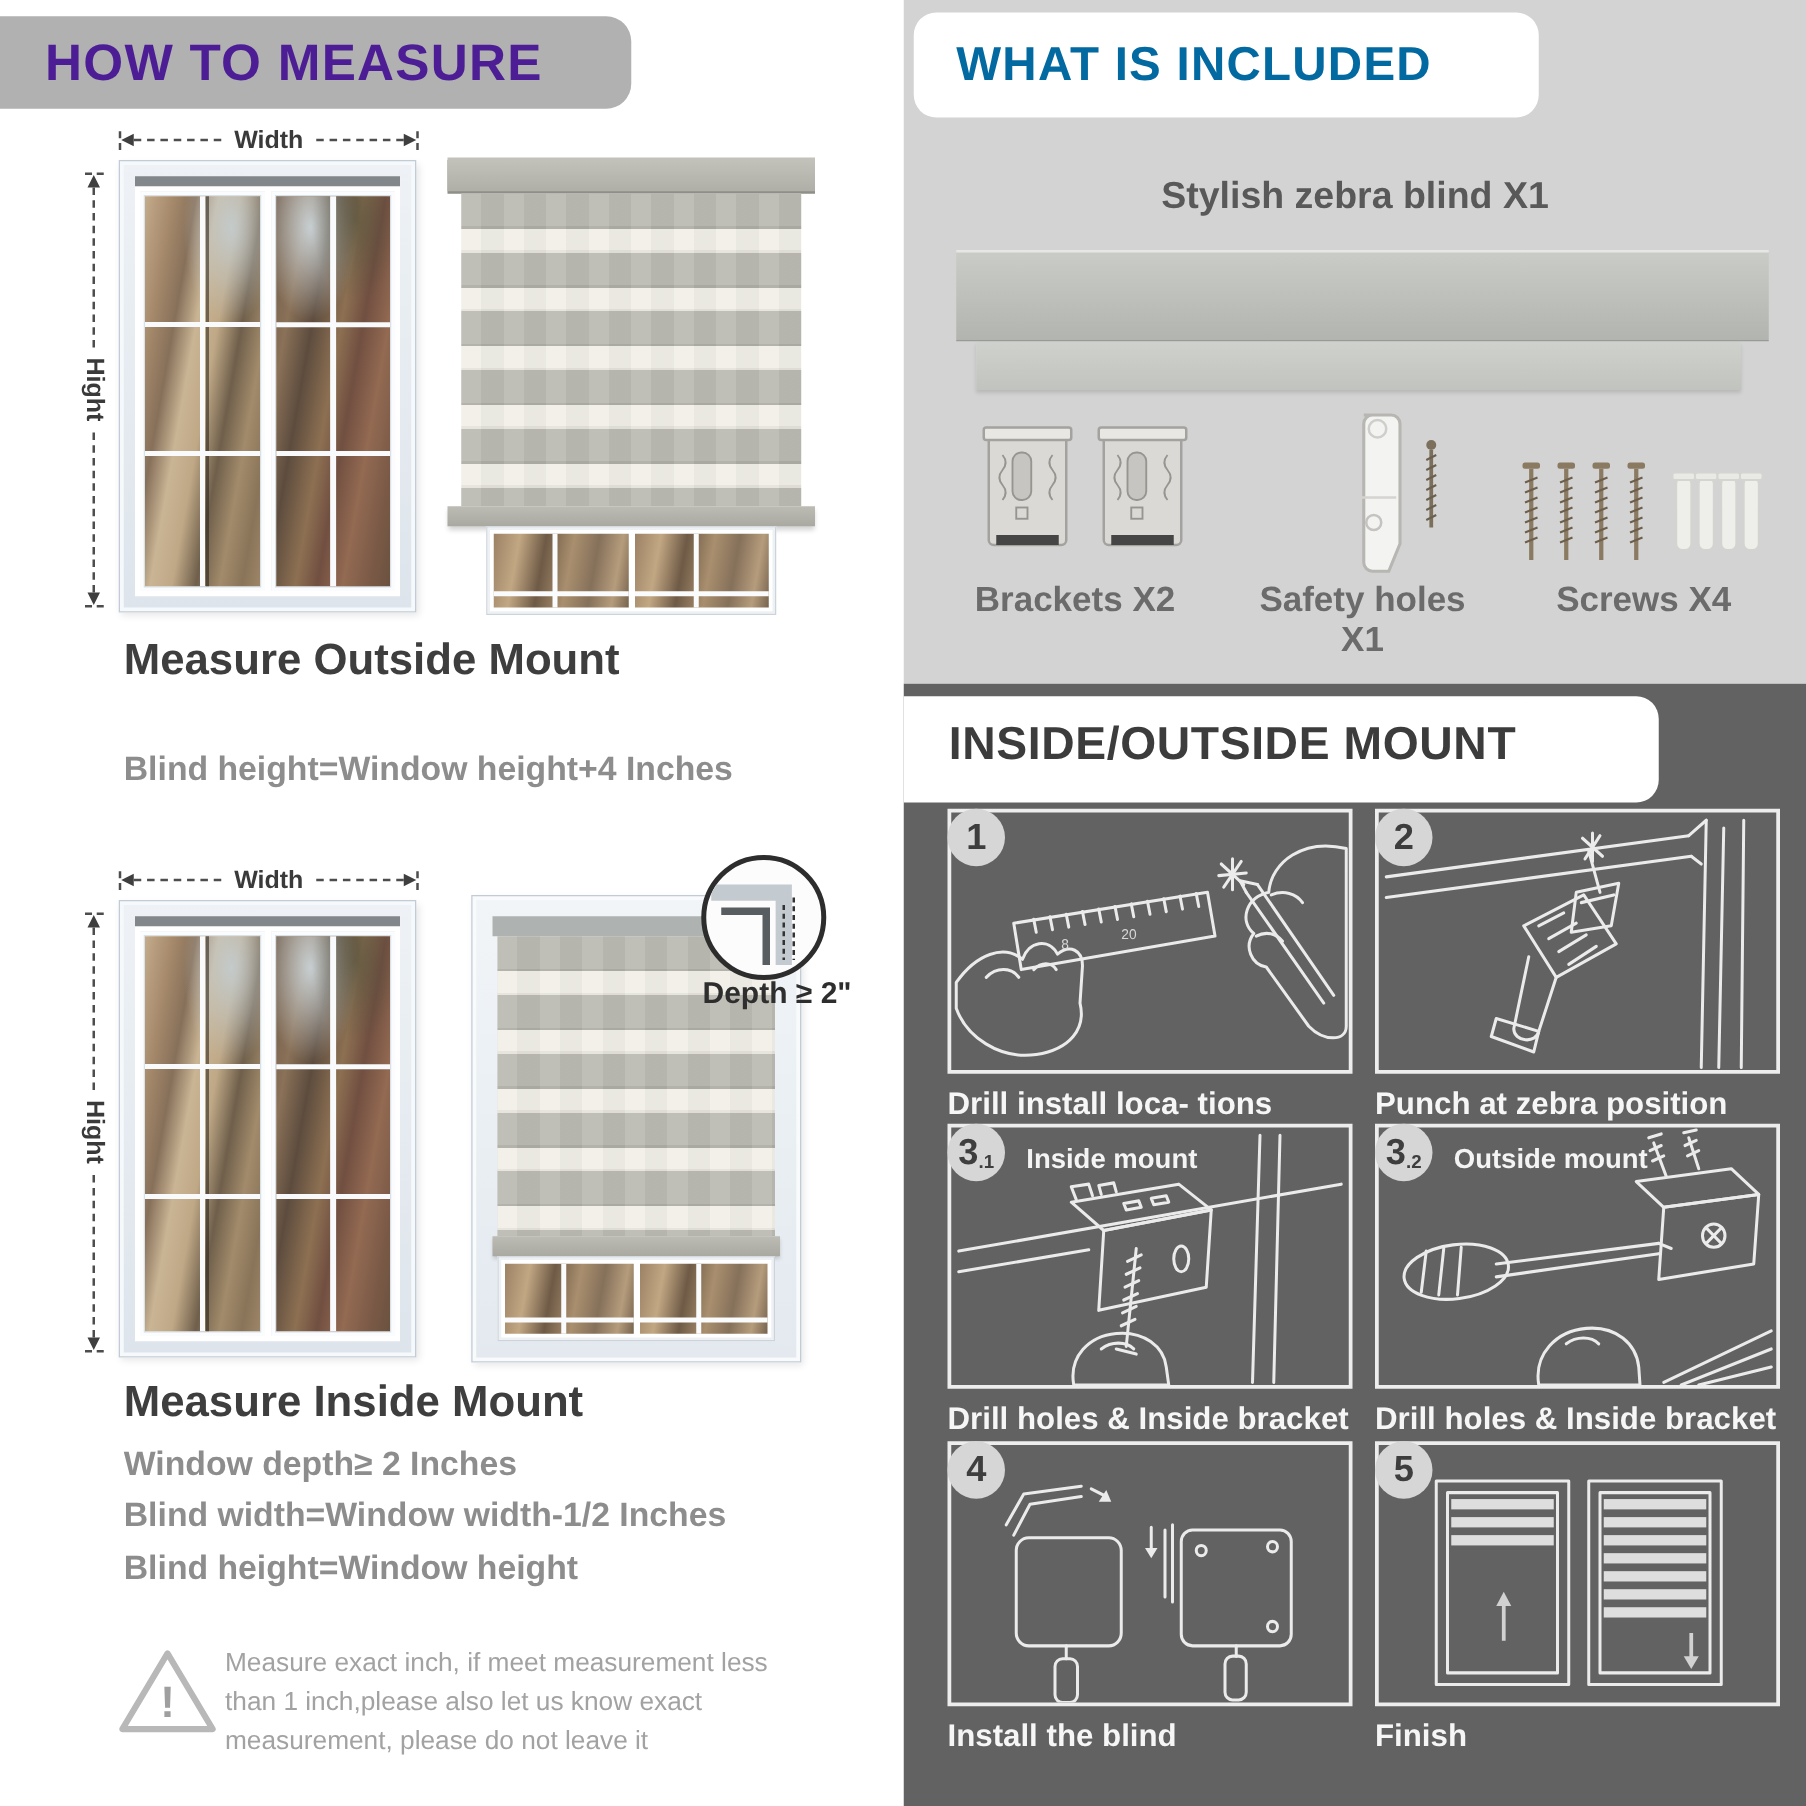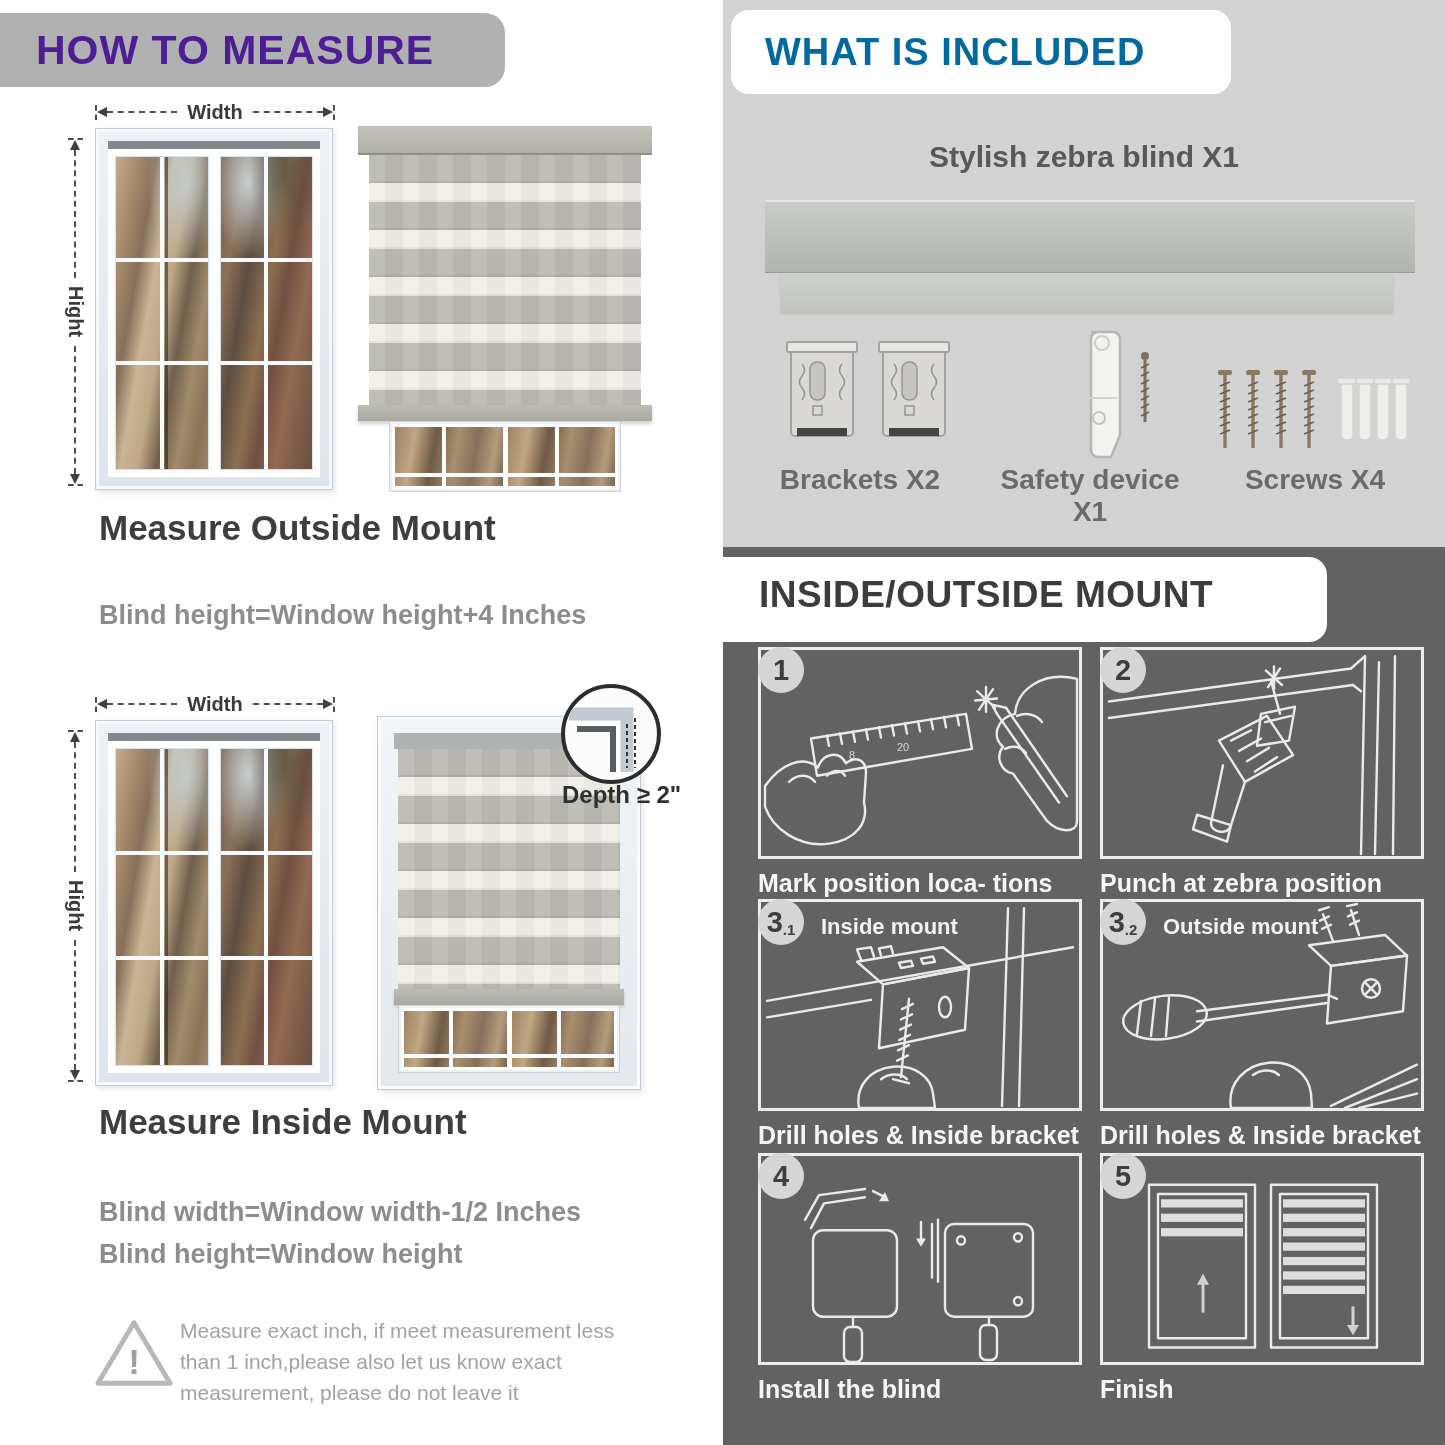--- a/index.html
+++ b/index.html
@@ -224,20 +224,21 @@
       <svg viewBox="0 0 84 84" width="84" height="84">
         <path d="M4,26 H62 V84" stroke="#c3cad0" stroke-width="13" fill="none"></path>
         <path d="M12,41 H48 V84" stroke="#585d61" stroke-width="6" fill="none"></path>
         <line x1="62" y1="36" x2="62" y2="80" stroke="#333" stroke-width="2" stroke-dasharray="4 3"></line>
         <line x1="70" y1="30" x2="70" y2="80" stroke="#333" stroke-width="2" stroke-dasharray="4 3"></line>
       </svg>
     </div>
     <div class="depth-lbl">Depth ≥ 2"</div>
 
     <h2 class="mheading" style="top:1102px;">Measure Inside Mount</h2>
+    <p class="formula" style="top:1156px;">Window depth≥ 2 Inches</p>
     <p class="formula" style="top:1197px;">Blind width=Window width-1/2 Inches</p>
     <p class="formula" style="top:1239px;">Blind height=Window height</p>
 
     <svg class="warn-tri" viewBox="0 0 86 78">
       <path d="M43,8 L80,70 L6,70 Z" fill="none" stroke="#b8b8b8" stroke-width="5" stroke-linejoin="round"></path>
       <text x="43" y="60" text-anchor="middle" font-size="36" font-weight="bold" fill="#9f9f9f">!</text>
     </svg>
     <p class="warn-text">Measure exact inch, if meet measurement less than 1 inch,please also let us know exact measurement, please do not leave it</p>
   </section>
 
@@ -355,21 +356,21 @@
             <rect x="127" y="12" width="18" height="6" rx="2" fill="#e9e9e6" stroke="#d4d4d0" stroke-width="1.5"></rect>
           </g>
         <g transform="translate(54,0)">
             <rect x="130" y="16" width="12" height="58" rx="5" fill="#f1f1ee" opacity=".9" stroke="#d4d4d0" stroke-width="1.5"></rect>
             <rect x="127" y="12" width="18" height="6" rx="2" fill="#e9e9e6" stroke="#d4d4d0" stroke-width="1.5"></rect>
           </g>
       </g>
     </svg>
 
     <span class="hw-lbl" style="left:37px;">Brackets X2</span>
-    <span class="hw-lbl" style="left:267px;">Safety device X1</span>
+    <span class="hw-lbl" style="left:267px;">Safety holes X1</span>
     <span class="hw-lbl" style="left:492px;">Screws X4</span>
   </section>
 
   <section class="mount">
     <div class="mnt-box">
       <span>INSIDE/OUTSIDE MOUNT</span>
     </div>
 
     <div class="step s1">
       <div class="panel">
@@ -401,21 +402,21 @@
             <path d="M28,128 C36,120 48,120 54,128"></path>
               <path d="M66,122 C72,116 80,116 84,122"></path>
             <path d="M316,28 C282,20 256,38 254,62 C236,66 230,84 242,94 C234,104 240,118 252,120 L286,166 C298,178 316,178 316,166 Z"></path>
             <path d="M256,64 C266,60 276,63 281,70"></path>
               <path d="M244,96 C252,92 260,94 265,100"></path>
           </g>
           <text x="88" y="106" font-size="11" fill="#d8d8d8">8</text>
           <text x="136" y="98" font-size="11" fill="#d8d8d8">20</text>
         </svg>
       </div>
-      <div class="caption">Mark position loca- tions</div>
+      <div class="caption">Drill install loca- tions</div>
     </div>
 
     <div class="step s2">
       <div class="panel">
         <div class="badge">
             <span>2</span>
           </div>
         <svg class="art" viewBox="0 0 318 200" preserveAspectRatio="none">
           <g stroke="#ebebeb" stroke-width="2.4" fill="none" stroke-linecap="round" stroke-linejoin="round">
             <line x1="6" y1="50" x2="248" y2="18"></line>

